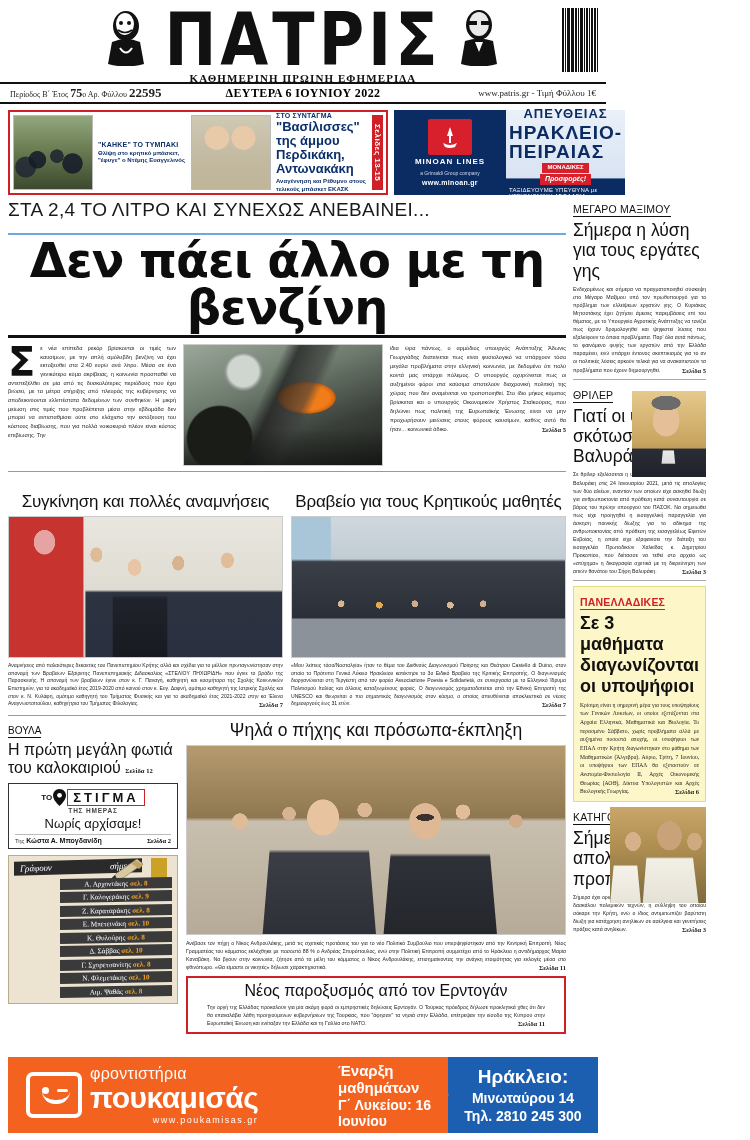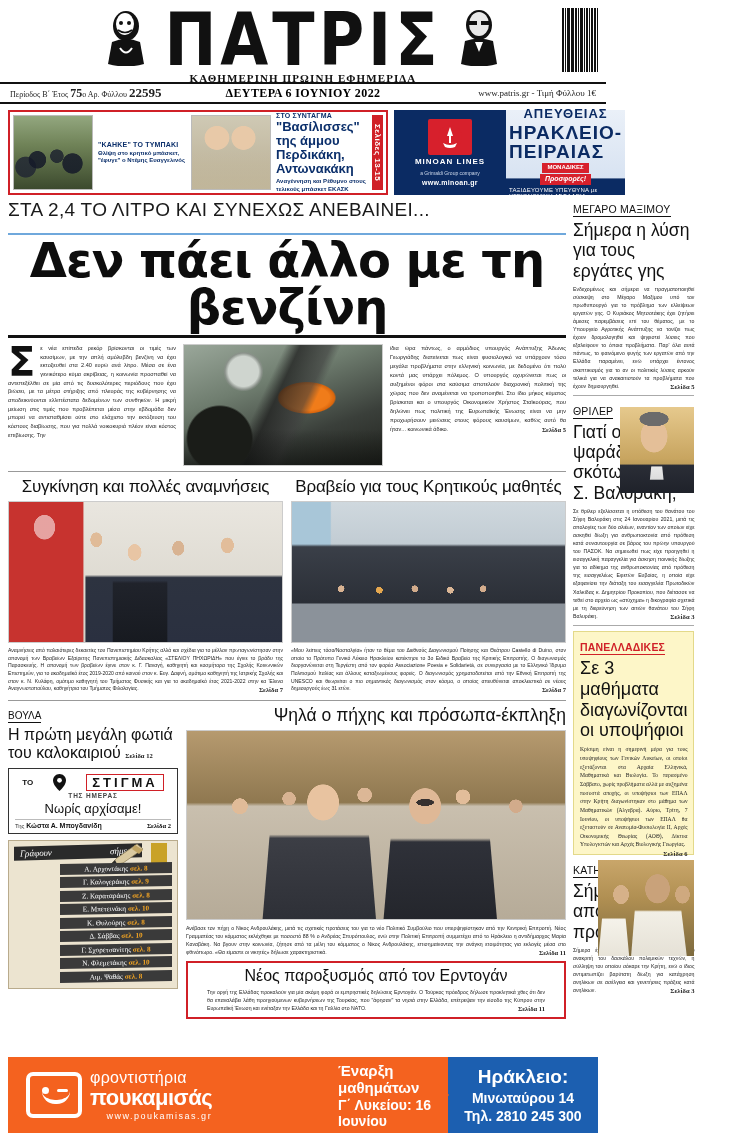--- a/index.html
+++ b/index.html
@@ -103,37 +103,37 @@
   .lead-col { width:168px; font-size:5.6px; line-height:1.55; color:#222; text-align:justify; }
   .dropcap {
     float:left; font-family:"DejaVu Sans", sans-serif; font-weight:700;
     font-size:40px; line-height:.8; margin:2px 5px 0 0; color:#111;
   }
   .lead-photo { width:200px; border:1px solid #ccc; overflow:hidden; position:relative; }
   .lead-right { width:176px; font-size:5.6px; line-height:1.6; text-align:justify; color:#222; }
   .page-ref { font-weight:700; font-size:6.5px; float:right; font-family:"Liberation Serif", serif; }
 
   
-  .two-box { display:flex; gap:8px; margin-top:5px; border-top:1px solid #999; padding-top:5px; }
+  .two-box { display:flex; gap:8px; margin-top:5px; border-top:1px solid #999; padding-top:20px; }
   .abox { flex:1; }
   .abox-head { font-size:17px; color:#111; text-align:center; margin-bottom:4px; letter-spacing:-.2px; }
   .abox-photo { width:100%; height:142px; border:1px solid #ccc; overflow:hidden; position:relative; }
   .abox-text { font-size:5.1px; line-height:1.5; text-align:justify; color:#222; margin-top:4px; }
 
   
   .bottom-region { display:flex; gap:8px; margin-top:5px; border-top:1px solid #999; padding-top:4px; }
   .bl-col { width:170px; }
   .bc-col { flex:1; }
 
   .voula-k { font-size:10px; color:#111; border-bottom:1px solid #111; display:inline-block; padding-bottom:1px; }
   .voula-h { font-size:16px; line-height:1.12; color:#111; margin-top:3px; }
   .voula-ref { font-size:6.5px; font-weight:700; font-family:"Liberation Serif",serif; }
 
   .stigma-box { border:1px solid #333; margin-top:6px; padding:5px 6px 4px; position:relative; background:#fff; }
-  .stigma-top { display:flex; align-items:center; justify-content:center; gap:20px; }
+  .stigma-top { display:flex; align-items:center; justify-content:center; gap:1px; }
   .stigma-to { font-size:8px; font-weight:700; color:#111; }
   .pin { width:13px; height:17px; position:relative; }
   .pin svg{width:100%;height:100%;}
   .stigma-word { border:1.5px solid #d02027; color:#111; font-weight:700; font-size:13px; letter-spacing:3px; padding:0px 5px; }
   .stigma-sub { text-align:center; font-size:6.5px; font-weight:700; color:#444; letter-spacing:.8px; margin-top:1px; }
   .stigma-title { text-align:center; font-size:13px; color:#111; margin-top:2px; }
   .stigma-foot { display:flex; justify-content:space-between; align-items:center; border-top:1px solid #bbb; margin-top:3px; padding-top:2px; }
   .stigma-by { font-size:6px; color:#333; }
   .stigma-by b { font-size:7px; color:#111; }
 
@@ -150,57 +150,57 @@
   .grafoun-list { margin-top:4px; display:flex; flex-direction:column; gap:2.5px; align-items:flex-end; }
   .gitem {
     background:#3a3a3a; color:#fff; font-family:"Liberation Serif", serif;
     font-size:7.2px; padding:1.5px 7px; width:112px; text-align:center;
     transform: skewY(-1deg);
   }
   .gitem .sel { color:#f5a623; font-weight:700; }
   .pen { position:absolute; right:30px; top:1px; width:40px; height:26px; }
   .bookmark { position:absolute; right:10px; top:2px; width:16px; height:22px; background:#c9a227; border-bottom:6px solid transparent; }
 
-  .psila-head { font-size:17.5px; text-align:right; color:#111; margin-bottom:4px; }
+  .psila-head { font-size:17.5px; text-align:center; color:#111; margin-bottom:4px; }
   .psila-photo { width:100%; height:190px; border:1px solid #ccc; overflow:hidden; position:relative; }
   .psila-text { font-size:5.2px; line-height:1.55; text-align:justify; color:#222; margin-top:4px; }
 
   .erdogan {
     border:2px solid #d02027; margin-top:5px; padding:4px 19px 5px; background:#fff;
   }
   .erdogan-h { text-align:center; font-size:16px; color:#111; }
   .erdogan-t { font-size:5.2px; line-height:1.55; text-align:justify; color:#222; margin-top:3px; }
 
   
   .rsec { border-bottom:1px solid #aaa; padding-bottom:5px; margin-bottom:5px; }
   .rk { font-size:10.5px; color:#111; border-bottom:1px solid #111; display:inline-block; padding-bottom:1px; letter-spacing:.2px; }
   .rh { font-size:17.5px; line-height:1.16; color:#111; margin-top:3px; }
   .rt { font-size:5.2px; line-height:1.55; text-align:justify; color:#222; margin-top:4px; }
   .rsec-photo { position:relative; }
   .rportrait { position:absolute; right:0; top:6px; width:74px; height:86px; overflow:hidden; }
 
   .panel-yellow { background:#fdf6c8; border:1px solid #e3d98a; padding:5px 6px; margin-bottom:5px; }
   .panel-yellow .rk { color:#d02027; border-bottom-color:#d02027; font-weight:700; }
-  .panel-yellow .rh { font-weight:400; font-size:18px; }
+  .panel-yellow .rh { font-weight:700; font-size:18px; }
   .panel-yellow .rt { font-family:"Liberation Serif", serif; font-size:5.6px; }
 
   .kat-photo { position:absolute; right:0; top:0; width:96px; height:96px; overflow:hidden; }
 
   
   .ad {
     position:absolute; left:8px; right:8px; bottom:7px; height:76px;
     display:flex; background:#f4621f; color:#fff; overflow:hidden;
   }
   .ad-left { width:330px; display:flex; align-items:center; gap:8px; padding:6px 0 6px 18px; }
   .ad-logo { width:56px; height:46px; border:4px solid #fff; border-radius:7px; position:relative; }
   .ad-logo .eye{position:absolute;width:7px;height:7px;background:#fff;border-radius:50%;top:11px;left:12px;}
   .ad-logo .wink{position:absolute;width:11px;height:3px;background:#fff;border-radius:2px;top:13px;right:10px;}
   .ad-logo .smile{position:absolute;width:28px;height:13px;border-bottom:4px solid #fff;border-radius:0 0 16px 16px;bottom:10px;left:12px;}
   .ad-brand-1 { font-size:16px; font-weight:400; letter-spacing:.3px; }
-  .ad-brand-2 { font-size:22px; font-weight:700; letter-spacing:-.5px; line-height:1;text-align:center; }
+  .ad-brand-2 { font-size:30px; font-weight:700; letter-spacing:-.5px; line-height:1;text-align:center; }
   .ad-url { font-size:9px; letter-spacing:1.5px; text-align:right; margin-top:2px; }
   .ad-mid { flex:1; display:flex; flex-direction:column; justify-content:center; align-items:flex-end; padding-right:12px; gap:1px; }
   .ad-mid .l1 { font-size:15px; font-weight:700; }
   .ad-mid .l2 { font-size:14px; font-weight:700; }
   .ad-mid .l3 { font-size:14px; font-weight:700; }
   .ad-right { width:150px; background:#1c5fb0; display:flex; flex-direction:column; justify-content:center; align-items:center; gap:2px; position:relative; }
   .ad-right .r1 { font-size:19px; font-weight:700; }
   .ad-right .r2 { font-size:14px; font-weight:700; }
   .ad-right .r3 { font-size:14px; font-weight:700; }
   .ad-arrow { position:absolute; left:-10px; top:50%; margin-top:-11px; width:0; height:0;

